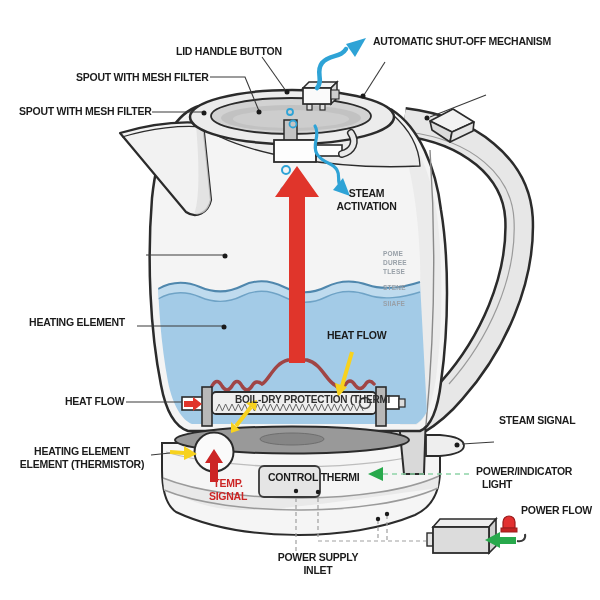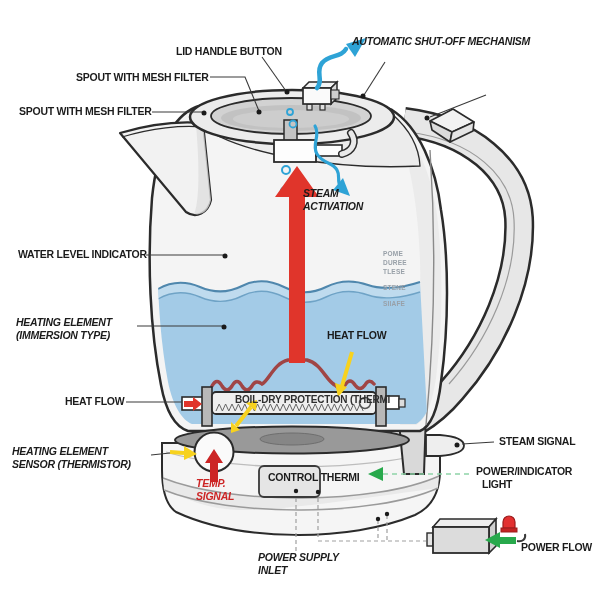--- a/index.html
+++ b/index.html
@@ -1,21 +1,21 @@
 <!DOCTYPE html>
 <html><head>
 <meta charset="utf-8">
 <style>
   html,body{margin:0;padding:0;background:#ffffff;}
   #stage{position:relative;width:600px;height:600px;background:#ffffff;overflow:hidden;
          font-family:"Liberation Sans",sans-serif;}
   #art{position:absolute;left:0;top:0;}
   .lbl{position:absolute;font-weight:bold;font-size:10.5px;line-height:1.22;
        color:#1b1b1b;letter-spacing:-0.25px;white-space:nowrap;}
-  .ctr{text-align:left;font-style:italic;}
+  .ctr{text-align:center;}
   .red{color:#cc2525;}
   .tiny{font-size:10px;letter-spacing:-0.2px;color:#2e2e2e;overflow:hidden;margin-left:20px;}
   .wm{font-size:6.5px;font-weight:bold;color:#98a0a8;letter-spacing:.2px;line-height:9px;}
   .wm .gap{margin-top:7px;}
   .ind{padding-left:6px;}
 </style>
 </head>
 <body>
 
 <div id="stage">
@@ -237,58 +237,56 @@
 
 <div class="lbl ctr" style="left:352px;top:35px;width:220px">
   <div>AUTOMATIC SHUT-OFF MECHANISM</div>
 </div>
 
 <div class="lbl" style="left:76px;top:71px">SPOUT WITH MESH FILTER</div>
 
 <div class="lbl" style="left:19px;top:105px">SPOUT WITH MESH FILTER</div>
 
 
-<div class="lbl ctr" style="left:303px;top:187px;width:105px">
+<div class="lbl ctr" style="left:314px;top:187px;width:105px">
   <div>STEAM</div>
   <div>ACTIVATION</div>
 </div>
 
-<div class="lbl" style="left:18px;top:248px">WATER LEVEL INDICATOR</div>
 
 <div class="lbl ctr" style="left:16px;top:316px;width:122px">
   <div>HEATING ELEMENT</div>
-  <div>(IMMERSION TYPE)</div>
 </div>
 
 <div class="lbl" style="left:327px;top:329px">HEAT FLOW</div>
 
 <div class="lbl" style="left:65px;top:395px">HEAT FLOW</div>
 
 <div class="lbl tiny" style="left:215px;top:394px;width:158px">BOIL-DRY PROTECTION (THERMI</div>
 
 <div class="lbl ctr" style="left:12px;top:445px;width:140px">
   <div>HEATING ELEMENT</div>
-  <div>SENSOR (THERMISTOR)</div>
+  <div>ELEMENT (THERMISTOR)</div>
 </div>
 
 <div class="lbl ctr red" style="left:196px;top:477px;width:64px">
   <div>TEMP.</div>
   <div>SIGNAL</div>
 </div>
 
 <div class="lbl" style="left:268px;top:471px">CONTROL THERMI</div>
 
-<div class="lbl" style="left:499px;top:435px">STEAM SIGNAL</div>
+<div class="lbl" style="left:499px;top:414px">STEAM SIGNAL</div>
 
 <div class="lbl" style="left:476px;top:465px">
   <div>POWER/INDICATOR</div>
   <div class="ind">LIGHT</div>
 </div>
 
-<div class="lbl" style="left:521px;top:541px">POWER FLOW</div>
+<div class="lbl" style="left:521px;top:504px">POWER FLOW</div>
 
 <div class="lbl ctr" style="left:258px;top:551px;width:120px">
   <div>POWER SUPPLY</div>
   <div>INLET</div>
 </div>
 
 <div class="lbl wm" style="left:383px;top:249px">
   <div>POME</div>
   <div>DUREE</div>
   <div>TLESE</div>

